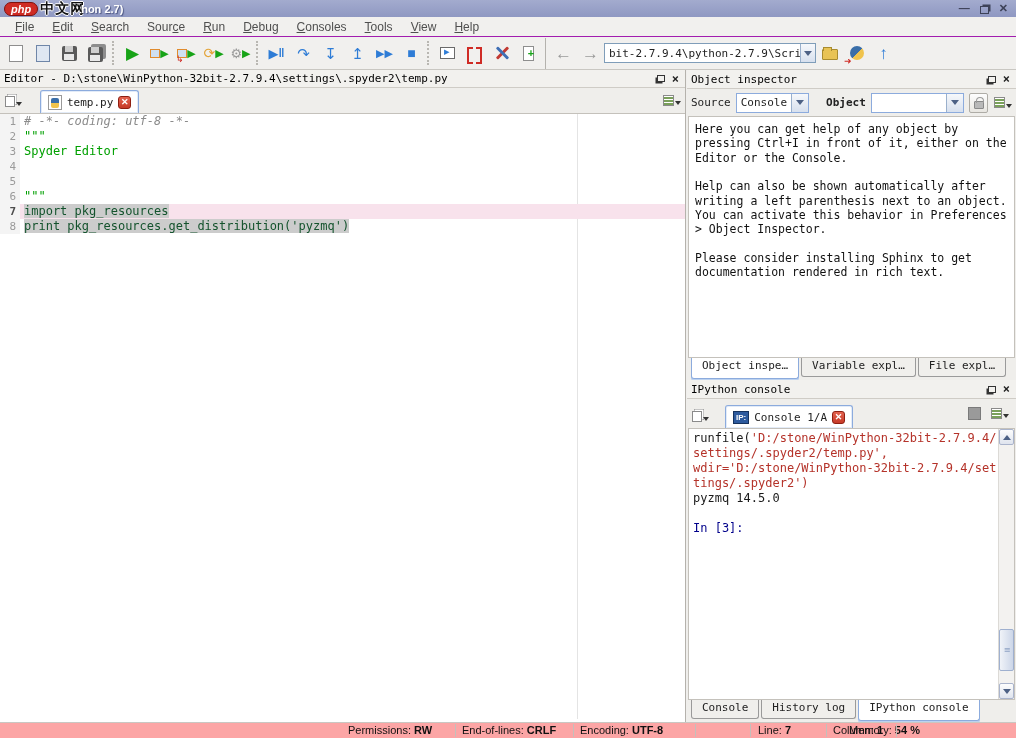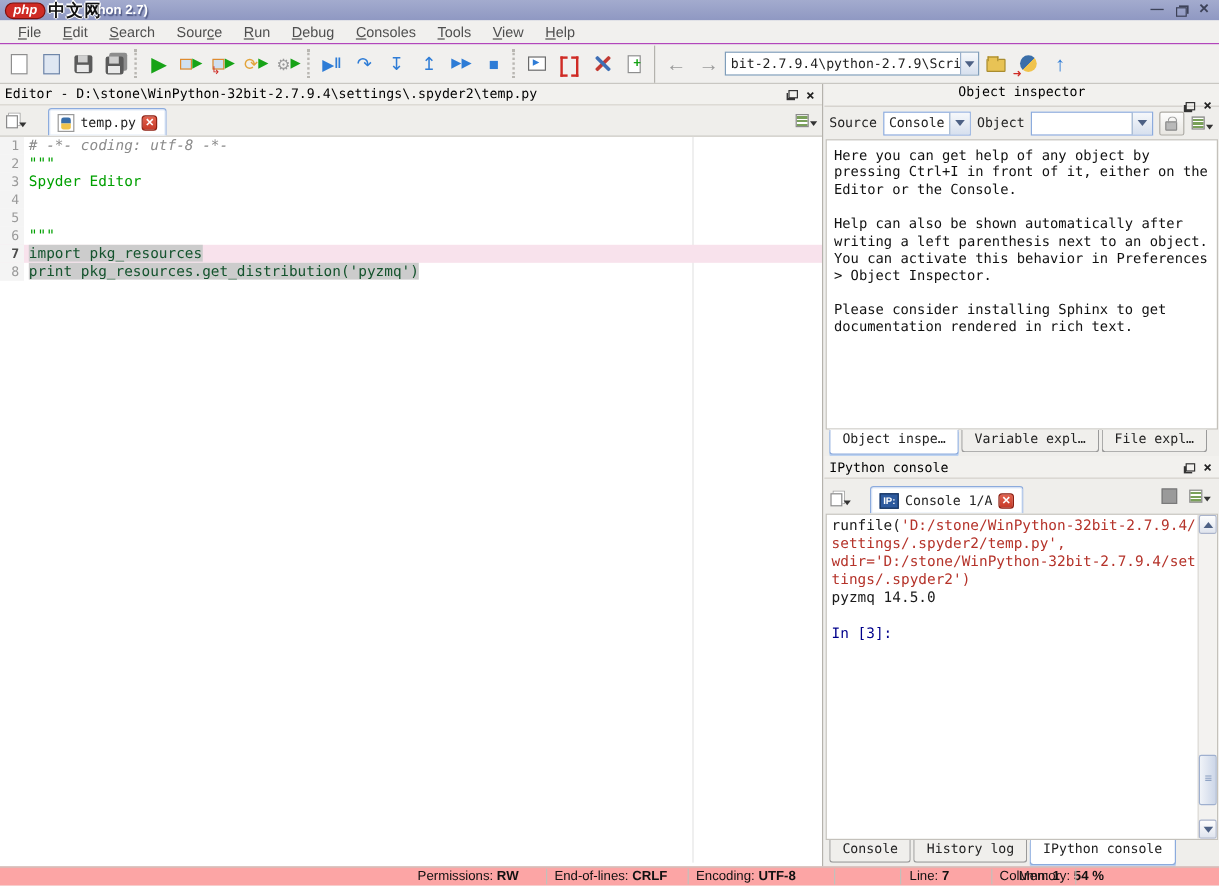--- a/index.html
+++ b/index.html
@@ -83,21 +83,21 @@
   .cline.hl { background:#f8e2ec; }
   .c-comment { color:#8b8b8b; font-style:italic; }
   .c-string { color:#00a000; }
   .c-code { color:#14532d;margin-top:32px; }
   .sel { background:#cccccc; }
 
   
   .right-col { position:absolute; left:687px; top:70px; width:329px; height:652px; }
 
   .oi-dock { position:absolute; left:0; top:0; width:329px; height:310px; background:#efeeeb; }
-  .oi-dock .dock-title { height:19px;flex-direction:column; }
+  .oi-dock .dock-title { height:19px; }
   .oi-controls { height:27px; display:flex; align-items:center; gap:5px; padding:0 4px; font-size:11px; }
   .oi-controls .combo { border:1px solid #8cabdd; }
   .ic-lock { width:10px; height:8px; background:#b9b9b9; border:1px solid #8a8a8a; border-radius:1px; position:relative; margin-top:5px; }
   .ic-lock::before { content:""; position:absolute; left:1px; top:-5px; width:6px; height:5px; border:1.5px solid #9a9a9a; border-bottom:none; border-radius:4px 4px 0 0; }
   .sqbtn { width:22px; height:20px; background:linear-gradient(#fdfdfd,#e8e6e1); border:1px solid #aeaca6; border-radius:2px; display:flex; align-items:center; justify-content:center; }
   .oi-text { background:#fff; border:1px solid #c4c1bb; margin:0 1px; height:242px; padding:5px 6px; font-family:"DejaVu Sans Mono", monospace; font-size:11.5px; line-height:14.4px; color:#111; overflow:hidden; }
   .oi-text p { margin-bottom:14px; }
   .btabs { display:flex; align-items:flex-start; padding-left:4px; gap:2px; height:22px; }
   .btab { height:19px; background:#f0efec; border:1px solid #9a9a9a; border-top:none; border-radius:0 0 3px 3px; font-size:11px; padding:1px 10px 0; color:#222; }
   .btab.active { background:#fff; border-color:#8cabdd; box-shadow:0 2px 0 #bcd2f0; height:21px; }
@@ -292,21 +292,21 @@
       </span>
     </div>
     <div class="oi-controls">
       <span class="mono">Source</span>
       <span class="combo" style="width:78px;">
         <span class="val mono">Console</span>
         <span class="drop">
             <span class="carat"></span>
           </span>
       </span>
-      <span class="mono" style="">Object</span>
+      <span class="mono" style="margin-left:12px;font-weight:bold;">Object</span>
       <span class="combo" style="width:110px;">
         <span class="val mono"></span>
         <span class="drop">
             <span class="carat"></span>
           </span>
       </span>
       <span class="sqbtn">
           <span class="ic-lock"></span>
         </span>
       <span class="opts-btn" style="margin:0;">

